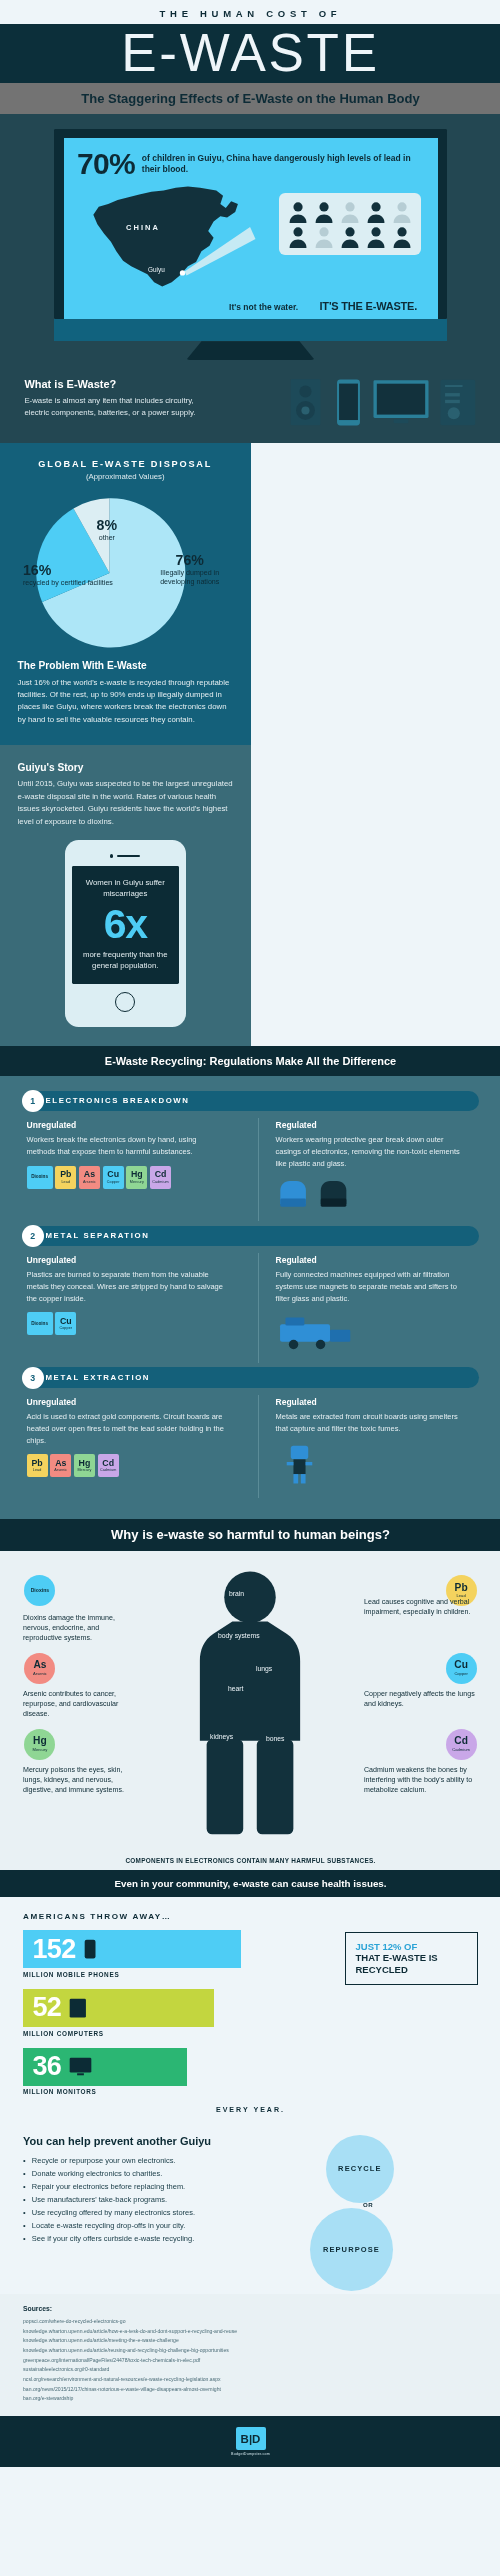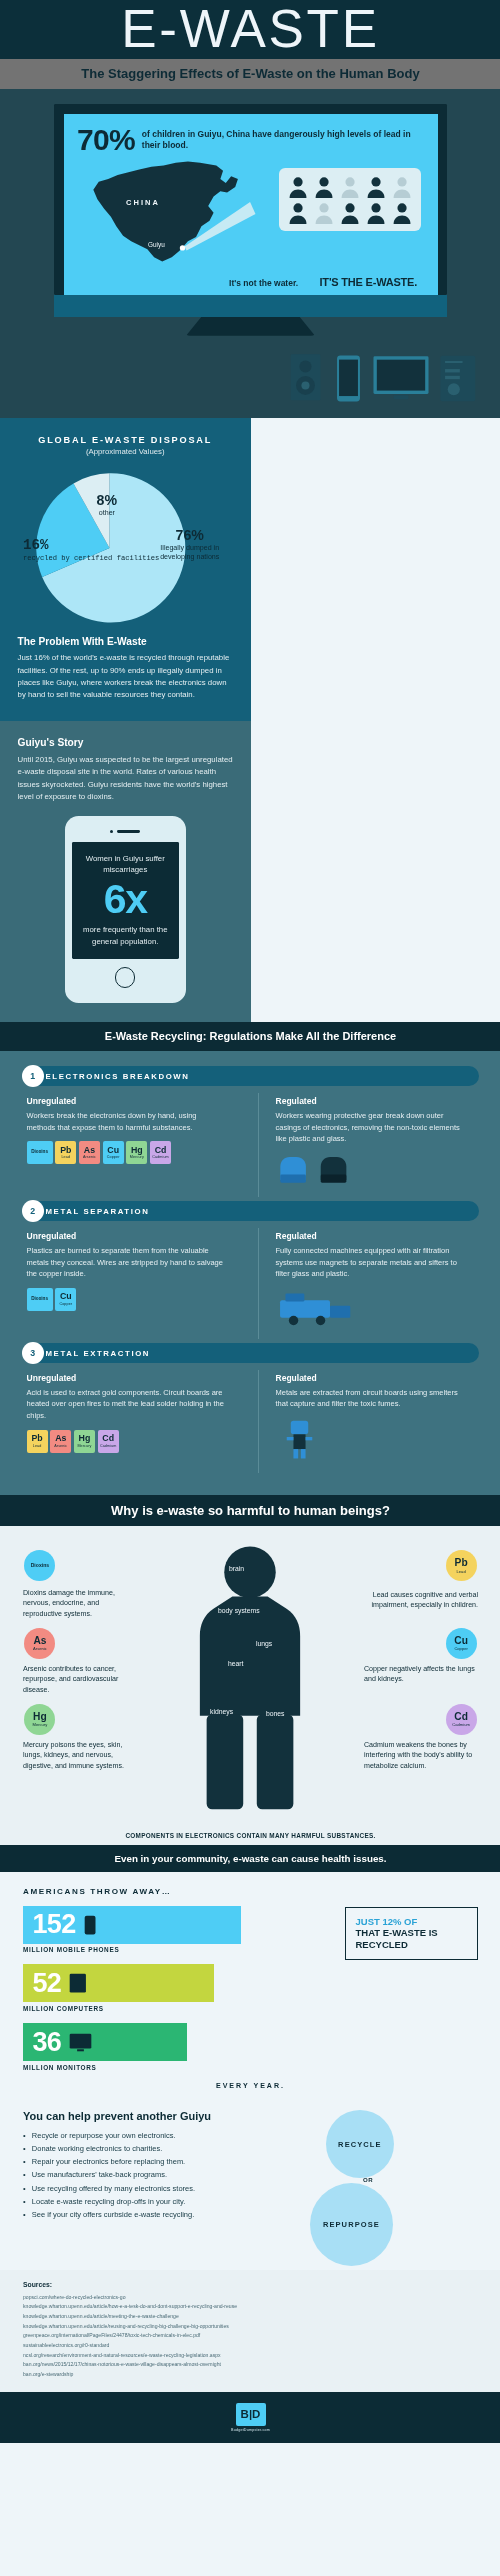--- a/index.html
+++ b/index.html
@@ -71,21 +71,21 @@
   .sec-split { display:flex;flex-direction:column; }
   .col-pie { width:50%; background:#14607a; padding:16.3px 17.6px 19px; }
   .col-guiyu { width:50%; background:#3a6b78; padding:16.3px 17.6px 19px; }
   .pie-title { text-align:center; color:#fff; font-size:9.2px; font-weight:700; letter-spacing:1.8px; }
   .pie-sub   { text-align:center; color:#dfeaee; font-size:7.8px; margin-top:2.7px; }
   .pie-area  { position:relative; height:163px; margin-top:6.8px; }
   .lbl { position:absolute; text-align:center; }
   .lbl .n { font-size:14.2px; font-weight:800; color:#0d2b36; line-height:1; }
   .lbl .d { font-size:7.1px; color:#0d2b36; line-height:1.25; margin-top:2px; }
   .lbl-8   { left:79px; top:30px; }
-  .lbl-16  { left:5.4px;  top:75px; text-align:left;font-family:Liberation Mono, monospace; }
+  .lbl-16  { left:5.4px;  top:75px; text-align:left; }
   .lbl-76  { left:129px; top:65px; }
   .prob h3 { color:#fff; font-size:10.2px; font-weight:700; margin:9.5px 0 5.4px; }
   .prob p  { color:#e4eef1; font-size:7.8px; line-height:1.6; }
   .gu h3 { color:#fff; font-size:10.2px; font-weight:700; margin-bottom:5.4px; }
   .gu p  { color:#e4eef1; font-size:7.8px; line-height:1.6; }
   .phone {
     width:121px; margin:12.2px auto 0; background:#dceef3;
     border-radius:13.6px; padding:11px 6.8px 15px;
   }
   .phone-top { display:flex; align-items:center; justify-content:center; gap:4.1px; height:9.5px; }
@@ -190,20 +190,21 @@
   .logo .sq { width:30px; height:23px; background:#4ecdf5; border-radius:2px;
               display:flex; align-items:center; justify-content:center;
               color:#0c2b35; font-size:11.5px; font-weight:800; margin:0 auto; }
   .logo .nm { text-align:center; color:#cfe3ea; font-size:3.7px; margin-top:2px; letter-spacing:0.2px; }
 </style>
 </head>
 <body>
 
 <div class="wrap">
 
+  <div class="kicker">THE HUMAN COST OF</div>
   <div class="titlebar">
     <h1>E-WASTE</h1>
   </div>
   <div class="subtitle">The Staggering Effects of E-Waste on the Human Body</div>
 
   <div class="sec-monitor">
     <div class="monitor">
       <div class="screen">
         <div class="stat70">
           <div class="big">70%</div>
@@ -266,20 +267,24 @@
             <b>IT'S THE E-WASTE.</b>
           </div>
         </div>
       </div>
     </div>
     <div class="monitor-neck"></div>
     <div class="monitor-base"></div>
   </div>
 
   <div class="sec-what">
+    <div class="what-txt">
+      <h2>What is E-Waste?</h2>
+      <p>E-waste is almost any item that includes circuitry, electric components, batteries, or a power supply.</p>
+    </div>
     <div class="what-icons">
       <svg width="37" height="50" viewBox="0 0 54 74">
         <rect x="2" y="2" width="44" height="68" rx="2" fill="#1d4a59"></rect>
         <circle cx="24" cy="20" r="9" fill="#19404e"></circle>
           <circle cx="24" cy="48" r="14" fill="#19404e"></circle>
         <circle cx="24" cy="48" r="6" fill="#2a6070"></circle>
       </svg>
       <svg width="27" height="49" viewBox="0 0 40 72">
         <rect x="3" y="2" width="34" height="68" rx="5" fill="#2a7f99"></rect>
         <rect x="6" y="8" width="28" height="54" fill="#12313c"></rect>
@@ -517,21 +522,21 @@
     <div class="bubble" style="left:24.4px;  top:178px; background:#8fd694">
       <span class="sym">Hg</span>
       <span class="nm">Mercury</span>
     </div>
     <div class="blurb" style="left:23px; top:214px; width:109px;">Mercury poisons the eyes, skin, lungs, kidneys, and nervous, digestive, and immune systems.</div>
 
     <div class="bubble" style="right:24.4px; top:24.4px;  background:#f4d35e">
       <span class="sym">Pb</span>
       <span class="nm">Lead</span>
     </div>
-    <div class="blurb" style="right:23px; top:64px; width:114px; text-align:right;">Lead causes cognitive and verbal impairment, especially in children.</div>
+    <div class="blurb" style="right:23px; top:46px; width:114px; text-align:left;">Lead causes cognitive and verbal impairment, especially in children.</div>
 
     <div class="bubble" style="right:24.4px; top:102px; background:#4ecdf5">
       <span class="sym">Cu</span>
       <span class="nm">Copper</span>
     </div>
     <div class="blurb" style="right:23px; top:138px; width:114px;">Copper negatively affects the lungs and kidneys.</div>
 
     <div class="bubble" style="right:24.4px; top:178px; background:#c9a7e8">
       <span class="sym">Cd</span>
       <span class="nm">Cadmium</span>

